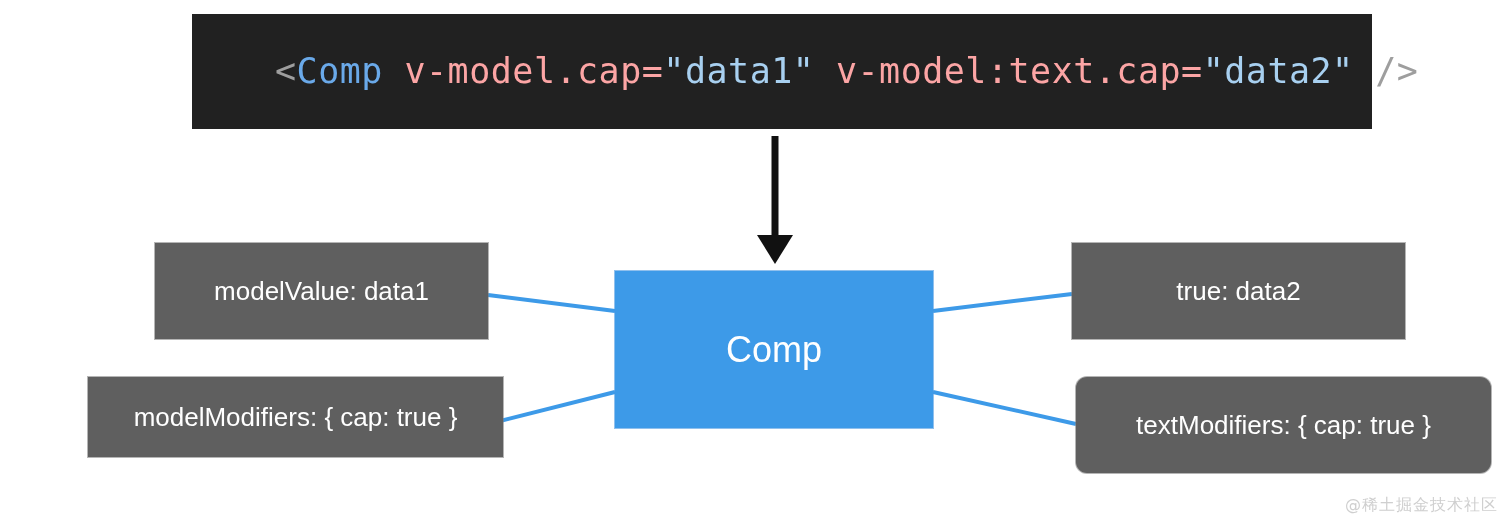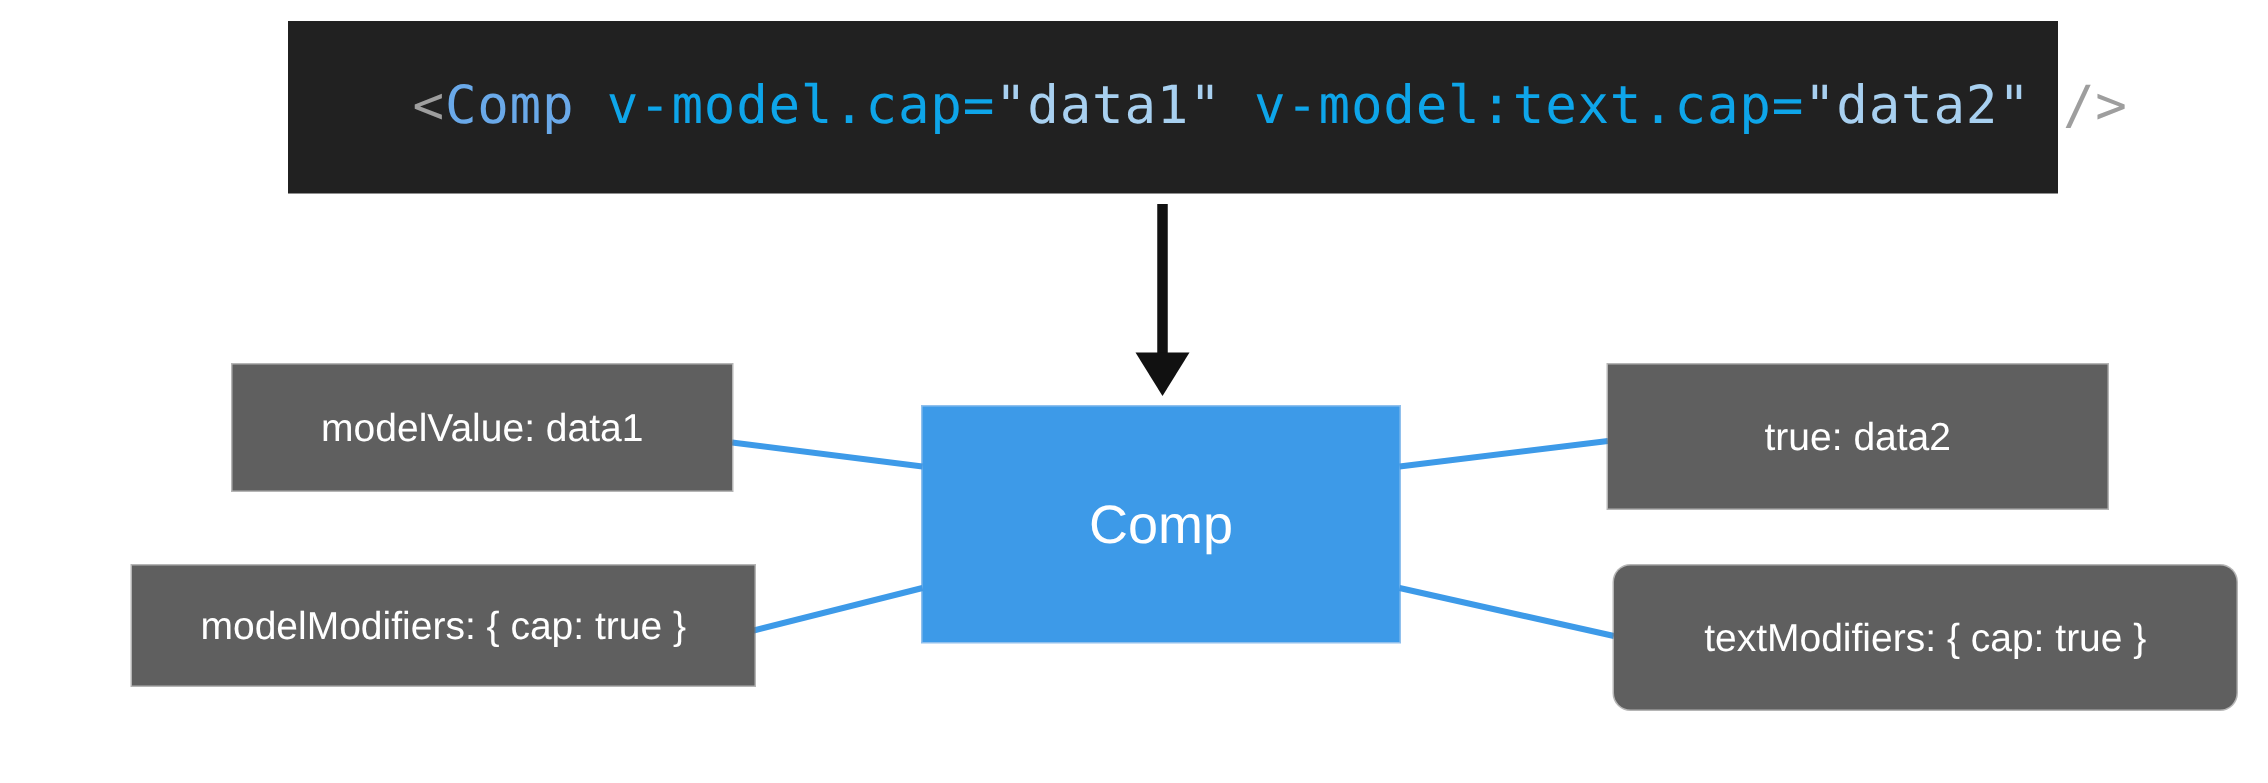--- a/index.html
+++ b/index.html
@@ -31,21 +31,21 @@
   }
   #code-line {
     font-family: "DejaVu Sans Mono", "Liberation Mono", monospace;
     font-size: 35px;
     letter-spacing: 0.5px;
     white-space: pre;
     line-height: 1;
   }
   .tok-punct { color: #9e9e9e; }
   .tok-tag   { color: #6aa9e9; }
-  .tok-attr  { color: #0ea5e9; }
+  .tok-attr  { color: #fca5a5; }
   .tok-val   { color: #a8d0f0; }
 
   
   #down-arrow {
     position: absolute;
     left: 752px;
     top: 134px;
     width: 46px;
     height: 132px;
   }
@@ -76,21 +76,21 @@
     font-weight: 400;
     box-shadow: 0 0 0 1px rgba(120,120,120,0.55);
   }
   .node-blue {
     background: #3d9ae8;
     font-size: 36px;
     font-weight: 400;
     box-shadow: 0 0 0 1px rgba(70,150,225,0.6);
   }
 
-  #node-model-value      { left: 155px;  top: 243px; width: 333px; height: 84px; }
+  #node-model-value      { left: 155px;  top: 243px; width: 333px; height: 96px; }
   #node-model-modifiers  { left: 88px;   top: 377px; width: 415px; height: 80px; }
   #node-text             { left: 1072px; top: 243px; width: 333px; height: 96px; }
   #node-text-modifiers   { left: 1076px; top: 377px; width: 415px; height: 96px; border-radius: 11px; }
   #node-comp             { left: 615px;  top: 271px; width: 318px; height: 157px; }
 
   
   #watermark {
     position: absolute;
     right: 14px;
     bottom: 6px;
@@ -137,14 +137,15 @@
   </div>
 
   <div class="node node-gray" id="node-text-modifiers">
     <span>textModifiers: { cap: true }</span>
   </div>
 
   <div class="node node-blue" id="node-comp">
     <span>Comp</span>
   </div>
 
+  <div id="watermark">@稀土掘金技术社区</div>
 
 </div>
 
 </body></html>

